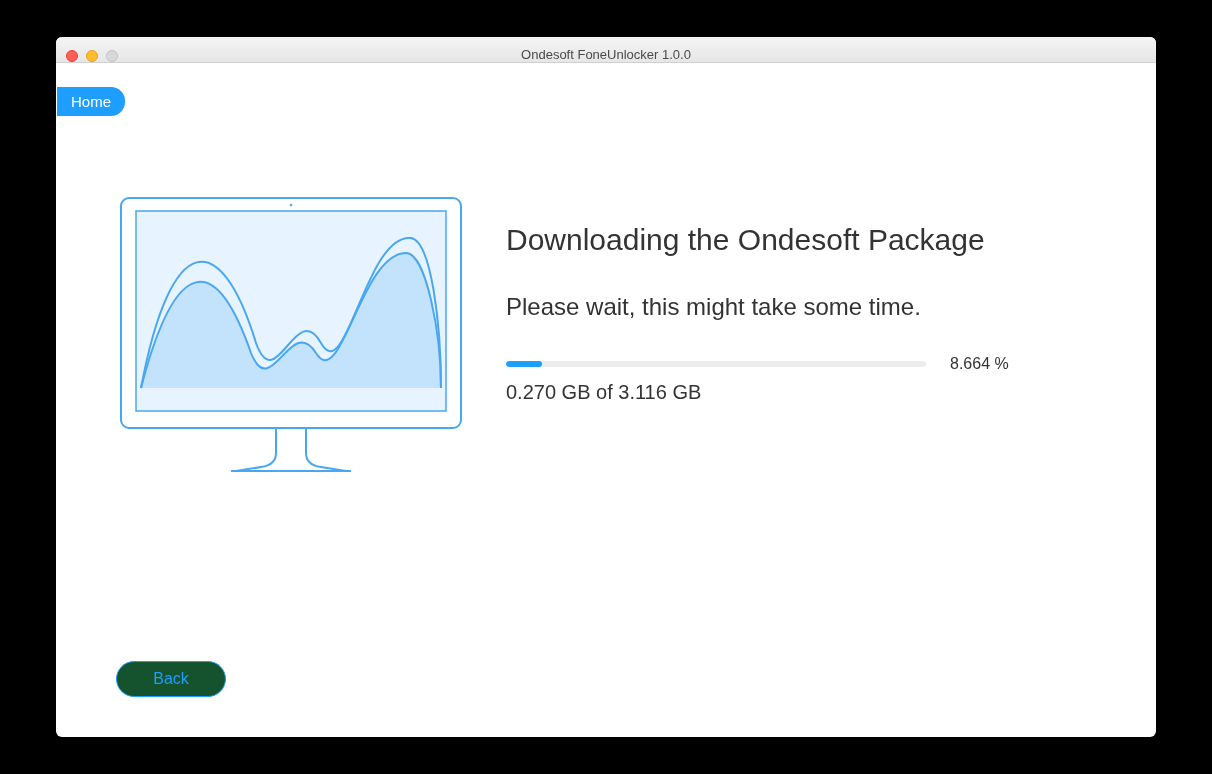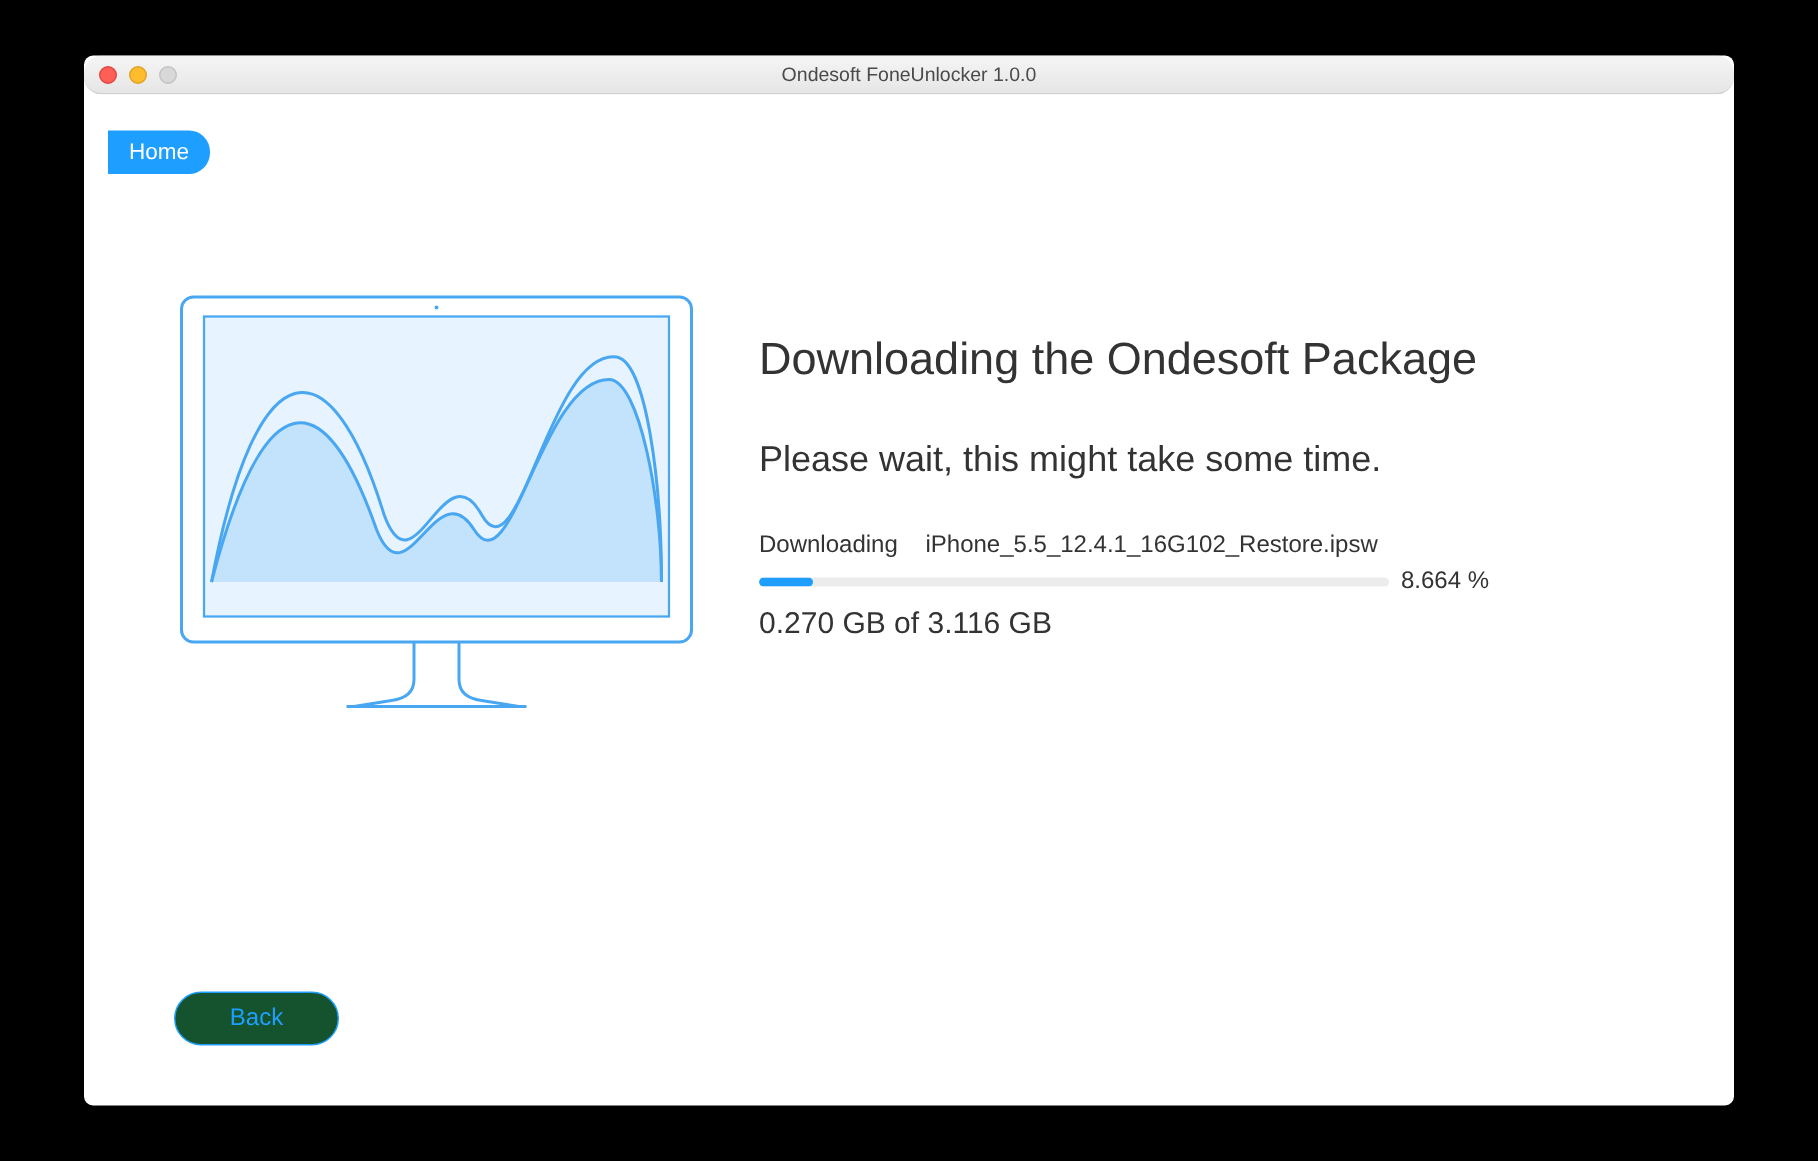--- a/index.html
+++ b/index.html
@@ -20,23 +20,22 @@
     overflow: hidden;
     box-shadow: 0 20px 60px rgba(0,0,0,0.5);
     display: flex;
     flex-direction: column;
   }
   .titlebar {
     height: 26px;
     background: linear-gradient(#f5f5f5, #e6e6e6);
     border-bottom: 1px solid #d0d0d0;
     display: flex;
-    align-items: center;
+    align-items: flex-end;
     position: relative;
-    border-radius: 12px;
   }
   .traffic-lights {
     display: flex;
     gap: 8px;
     padding-left: 10px;
   }
   .tl { width: 12px; height: 12px; border-radius: 50%; }
   .tl.close { background: #ff5f57; border:1px solid #e24640;}
   .tl.min   { background: #ffbd2e; border:1px solid #e1a126;}
   .tl.max   { background: #d8d8d8; border:1px solid #c3c3c3;}
@@ -47,21 +46,21 @@
     font-size: 13px;
     color: #4a4a4a;
   }
   .content {
     flex: 1;
     position: relative;
   }
   .home-btn {
     position: absolute;
     top: 24px;
-    left: 16px;
+    left: 1px;
     background: #1e9fff;
     color: #fff;
     font-size: 15px;
     padding: 6px 14px 6px 14px;
     border-top-right-radius: 14px;
     border-bottom-right-radius: 14px;
     cursor: pointer;
   }
   .main {
     display: flex;
@@ -90,21 +89,21 @@
   }
   .dl-row {
     font-size: 16px;
     color: #333;
     margin-bottom: 6px;
   }
   .dl-row .fname { margin-left: 14px; }
   .progress-wrap {
     display: flex;
     align-items: center;
-    gap: 8px;
+    gap: 24px;
     margin-bottom: 8px;
   }
   .progress-bar {
     flex: 0 0 420px;
     height: 6px;
     background: #ececec;
     border-radius: 3px;
     overflow: hidden;
     position: relative;
   }
@@ -188,24 +187,20 @@
           <line x1="115" y1="278" x2="235" y2="278" stroke="#49a7f2" stroke-width="2"></line>
 
           <circle cx="175" cy="12" r="1.3" fill="#49a7f2"></circle>
         </svg>
       </div>
 
       <div class="right">
         <div class="heading">Downloading the Ondesoft Package</div>
         <div class="subtext">Please wait, this might take some time.</div>
 
-        <div class="dl-row">
-          <span>Downloading</span>
-          <span class="fname">iPhone_5.5_12.4.1_16G102_Restore.ipsw</span>
-        </div>
 
         <div class="progress-wrap">
           <div class="progress-bar">
             <div class="progress-fill" id="pfill" style="width: 8.664%;"></div>
           </div>
           <div class="percent">8.664 %</div>
         </div>
 
         <div class="size-text">0.270 GB of 3.116 GB</div>
       </div>

